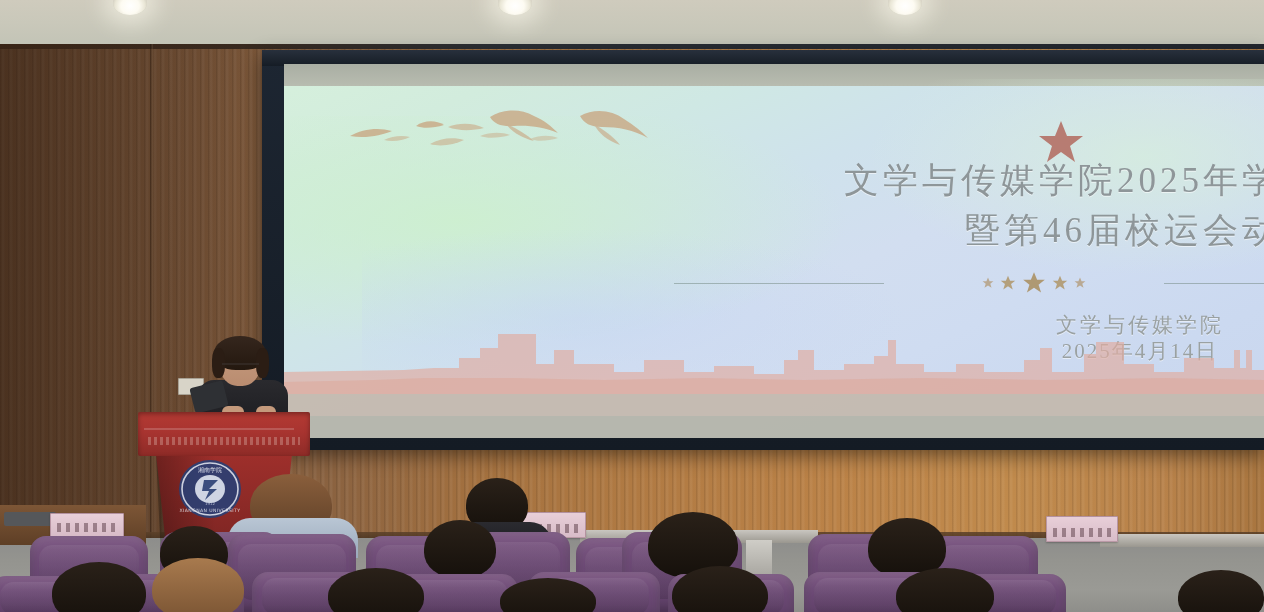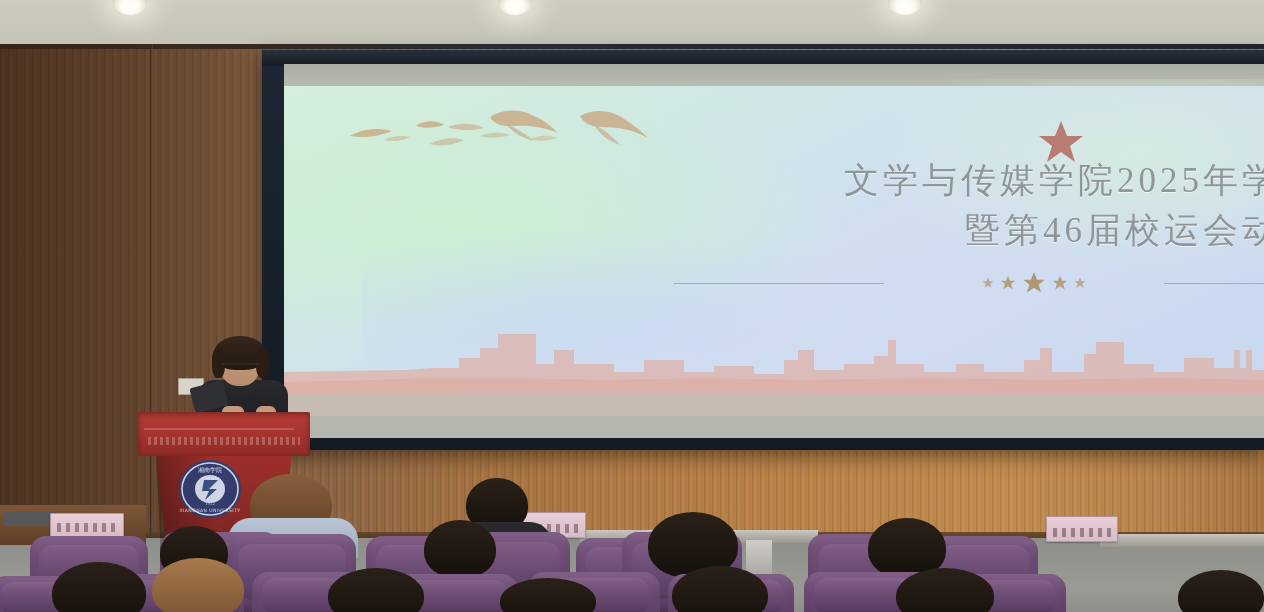--- a/index.html
+++ b/index.html
@@ -354,20 +354,22 @@
           <svg class="st" width="16" height="16" viewBox="0 0 20 20">
               <polygon points="10,1 12.6,7.2 19,7.2 13.8,11.4 15.9,18 10,14 4.1,18 6.2,11.4 1,7.2 7.4,7.2" fill="#b0996f" opacity=".9"></polygon>
             </svg>
           <svg class="st" width="12" height="12" viewBox="0 0 20 20">
               <polygon points="10,1 12.6,7.2 19,7.2 13.8,11.4 15.9,18 10,14 4.1,18 6.2,11.4 1,7.2 7.4,7.2" fill="#b5a083" opacity=".85"></polygon>
             </svg>
         </div>
       </div>
 
       <div class="slide-sign">
+        <div class="org">文学与传媒学院</div>
+        <div class="date">2025年4月14日</div>
       </div>
 
       <div class="city">
         <svg viewBox="0 0 980 118" preserveAspectRatio="none" xmlns="http://www.w3.org/2000/svg">
           <path fill="#e0ada0" opacity="0.68" d="
             M0,52 L120,50 L150,48 L175,48 L175,38 L196,38 L196,28 L214,28 L214,14 L252,14
             L252,44 L270,44 L270,30 L290,30 L290,44 L330,44 L330,52 L360,52 L360,40
             L400,40 L400,52 L430,52 L430,46 L470,46 L470,54 L500,54 L500,40 L514,40
             L514,30 L530,30 L530,50 L560,50 L560,44 L590,44 L590,36 L604,36 L604,20
             L612,20 L612,44 L640,44 L640,52 L672,52 L672,44 L700,44 L700,52 L740,52

